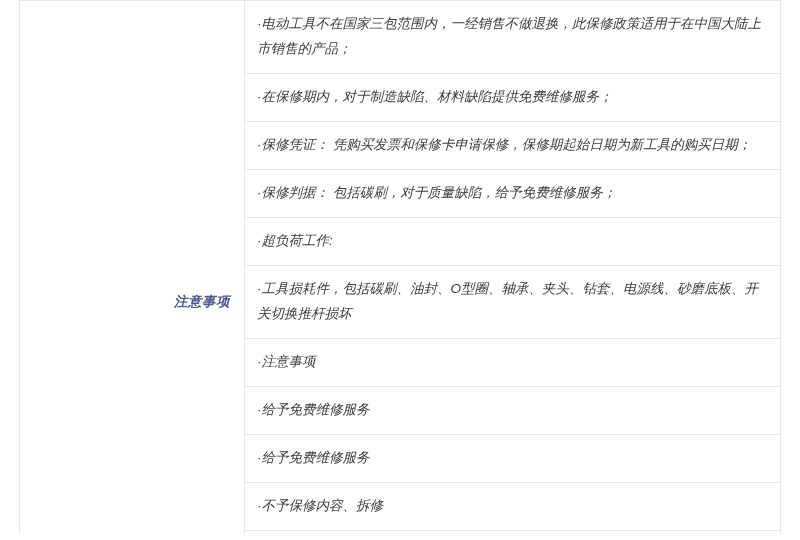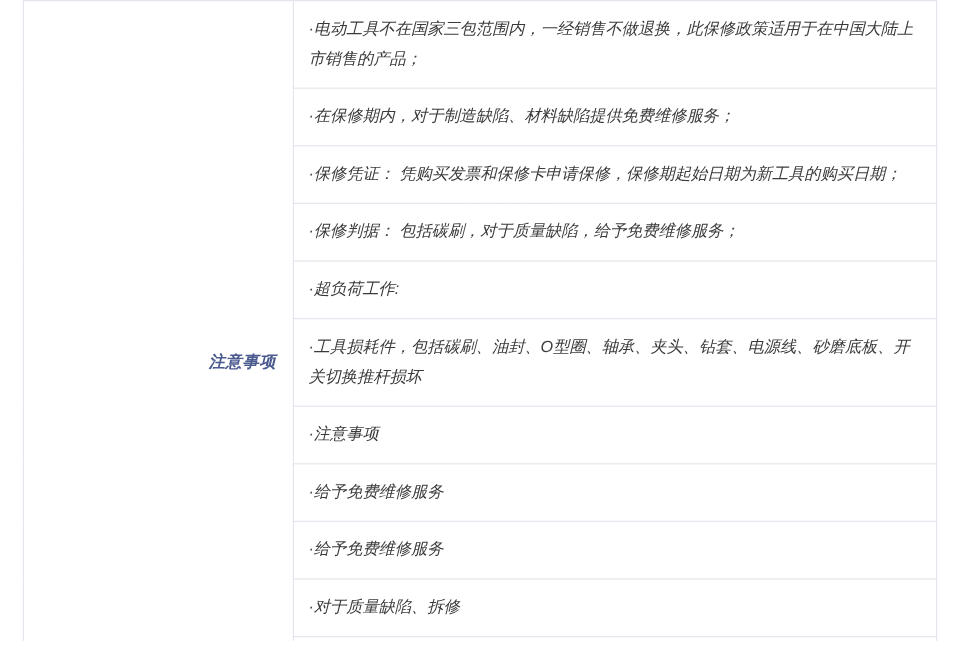--- a/index.html
+++ b/index.html
@@ -118,21 +118,21 @@
     <tr>
       <td class="value-cell">·注意事项</td>
     </tr>
     <tr>
       <td class="value-cell">·给予免费维修服务</td>
     </tr>
     <tr>
       <td class="value-cell">·给予免费维修服务</td>
     </tr>
     <tr>
-      <td class="value-cell">·对于质量缺陷、拆修</td>
+      <td class="value-cell">·不予保修内容、拆修</td>
     </tr>
     <tr>
       <td class="value-cell">·对于非质量缺陷的故障或损坏，提供收费维修/更换服务，例如： 密封圈、碳刷、及易磨损件的更换 。</td>
     </tr>
   </tbody>
 </table>
 
 <div class="bottom-space"></div>
 
 </body></html>

